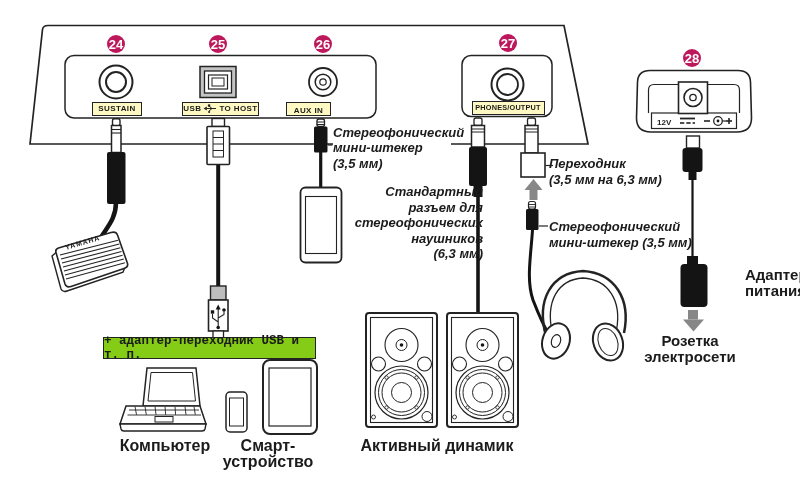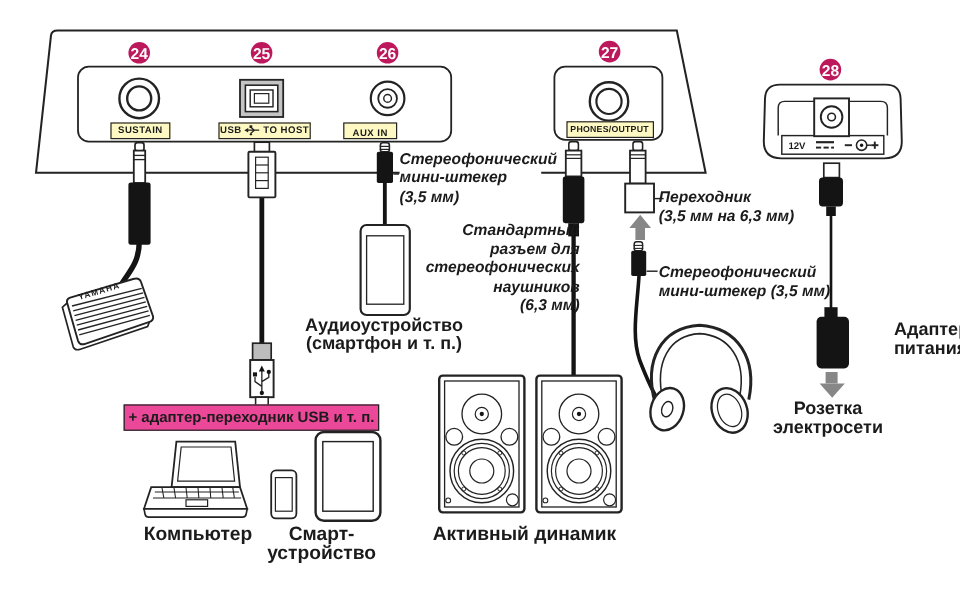--- a/index.html
+++ b/index.html
@@ -10,22 +10,22 @@
   .badge{width:18px;height:18px;border-radius:50%;background:#be185d;color:#fff;
          display:flex;align-items:center;justify-content:center;font-size:13px;font-weight:700;}
   .pbox{border:1.3px solid #232323;background:#fef9c3;display:flex;align-items:center;
         justify-content:center;font-size:8px;font-weight:700;letter-spacing:.4px;gap:2px;}
   .pbox.small{font-size:7.3px;letter-spacing:.2px;}
   .ann{font-size:13px;line-height:15.5px;font-style:italic;}
   .dev{font-size:16px;line-height:16.5px;}
   .dev15{font-size:15px;line-height:15.5px;}
   .ctr{text-align:center;}
   .rgt{text-align:right;padding-left:13px;}
-  .notebox{border:1.5px solid #232323;background:#ec4899;display:flex;align-items:center;
-           justify-content:center;font-size:12.5px;font-weight:700;}
+  .notebox{border:1.5px solid #232323;background:#84cc16;display:flex;align-items:center;
+           justify-content:center;font-size:12.5px;font-weight:700;font-family:Liberation Mono, monospace;}
   svg text{font-family:"Liberation Sans",sans-serif;font-weight:700;fill:#1b1b1b;}
   .sn{stroke:#232323;fill:none;}
   .sw{stroke:#232323;fill:#fff;}
   .blk{fill:#141414;stroke:none;}
   .gry{fill:#878787;stroke:none;}
   .cab{stroke:#141414;fill:none;}
 </style>
 </head>
 <body>
 
@@ -285,22 +285,20 @@
 разъем для
 стереофонических
 наушников
 (6,3 мм)</div>
 <div class="ov ann" style="left:549px;top:156px;width:145px;">Переходник
 (3,5 мм на 6,3 мм)</div>
 <div class="ov ann" style="left:549px;top:219px;width:155px;">Стереофонический
 мини-штекер (3,5 мм)</div>
 <div class="ov notebox" style="left:103px;top:337px;width:211px;height:20px;">+ адаптер-переходник USB и т. п.</div>
 
-<div class="ov dev15 ctr" style="left:250px;top:263.5px;width:140px;">Аудиоустройство
-(смартфон и т. п.)</div>
 <div class="ov dev ctr" style="left:105px;top:437.5px;width:120px;">Компьютер</div>
 <div class="ov dev ctr" style="left:208px;top:437.5px;width:120px;">Смарт-
 устройство</div>
 <div class="ov dev ctr" style="left:357px;top:437.5px;width:160px;">Активный динамик</div>
 <div class="ov dev15" style="left:712px;top:267px;width:80px;margin-left:33px;">Адаптер
 питания</div>
 <div class="ov dev15 ctr" style="left:615px;top:333px;width:150px;">Розетка
 электросети</div>
 
 </div>

